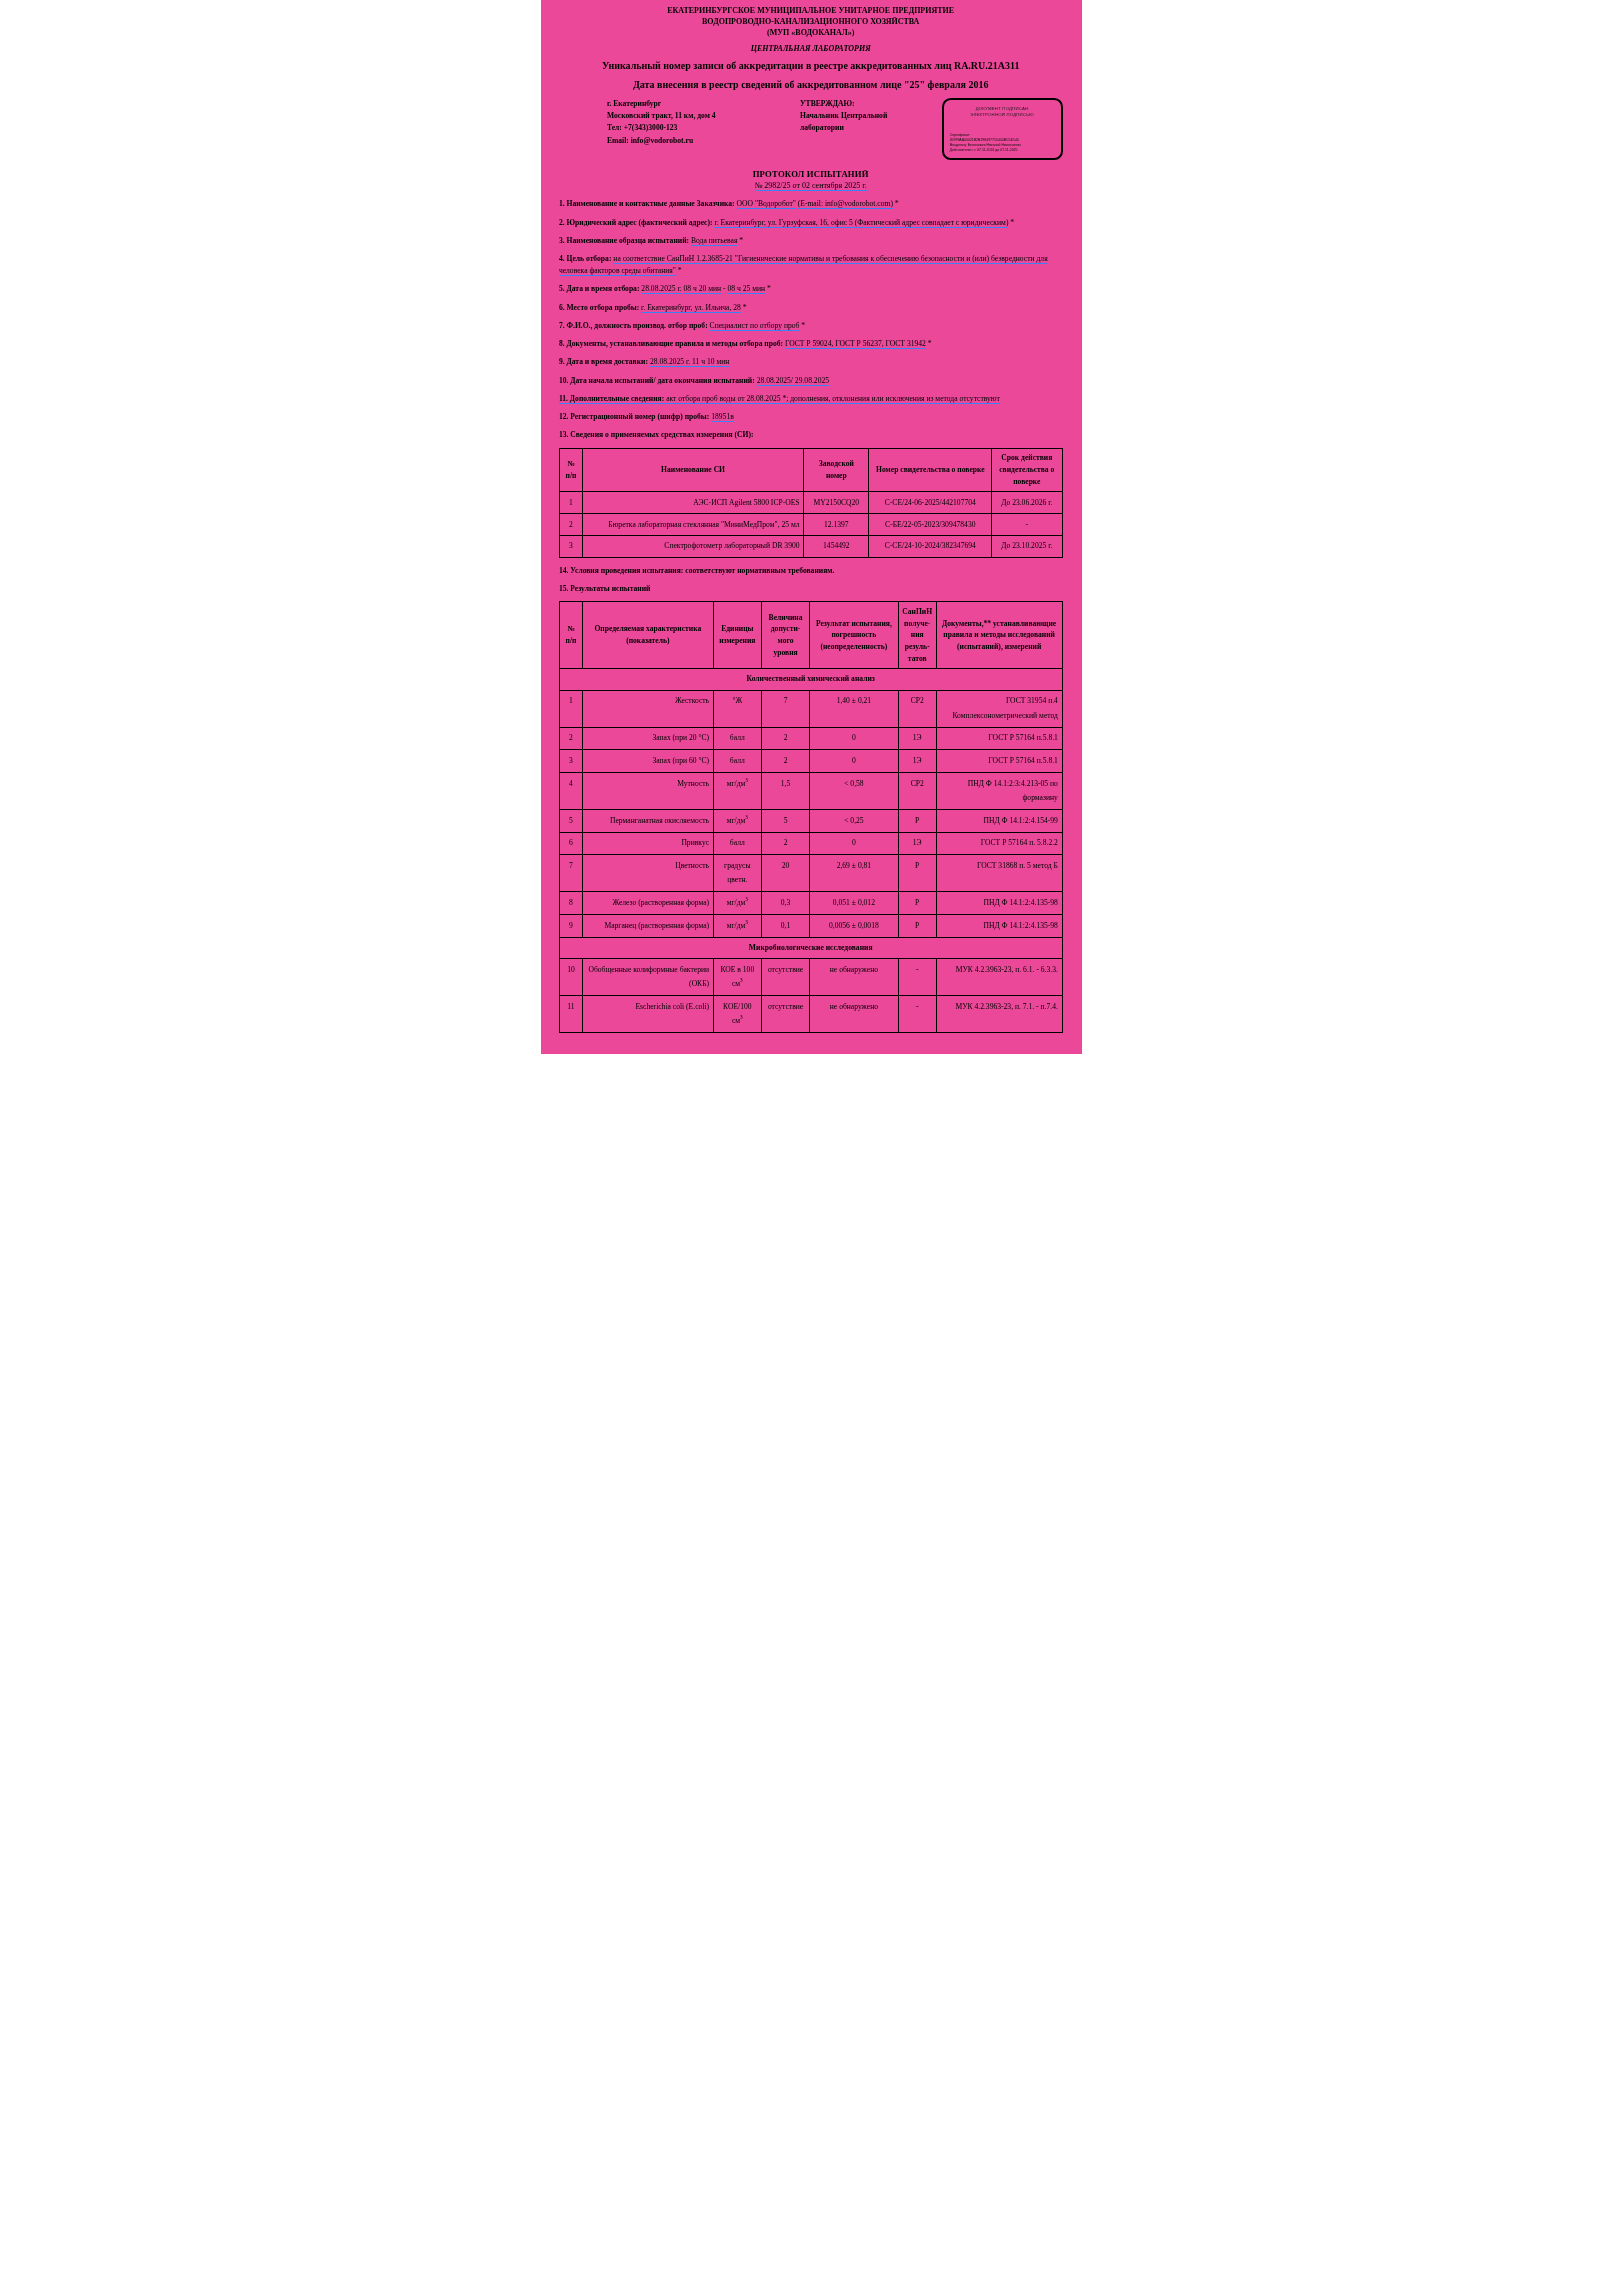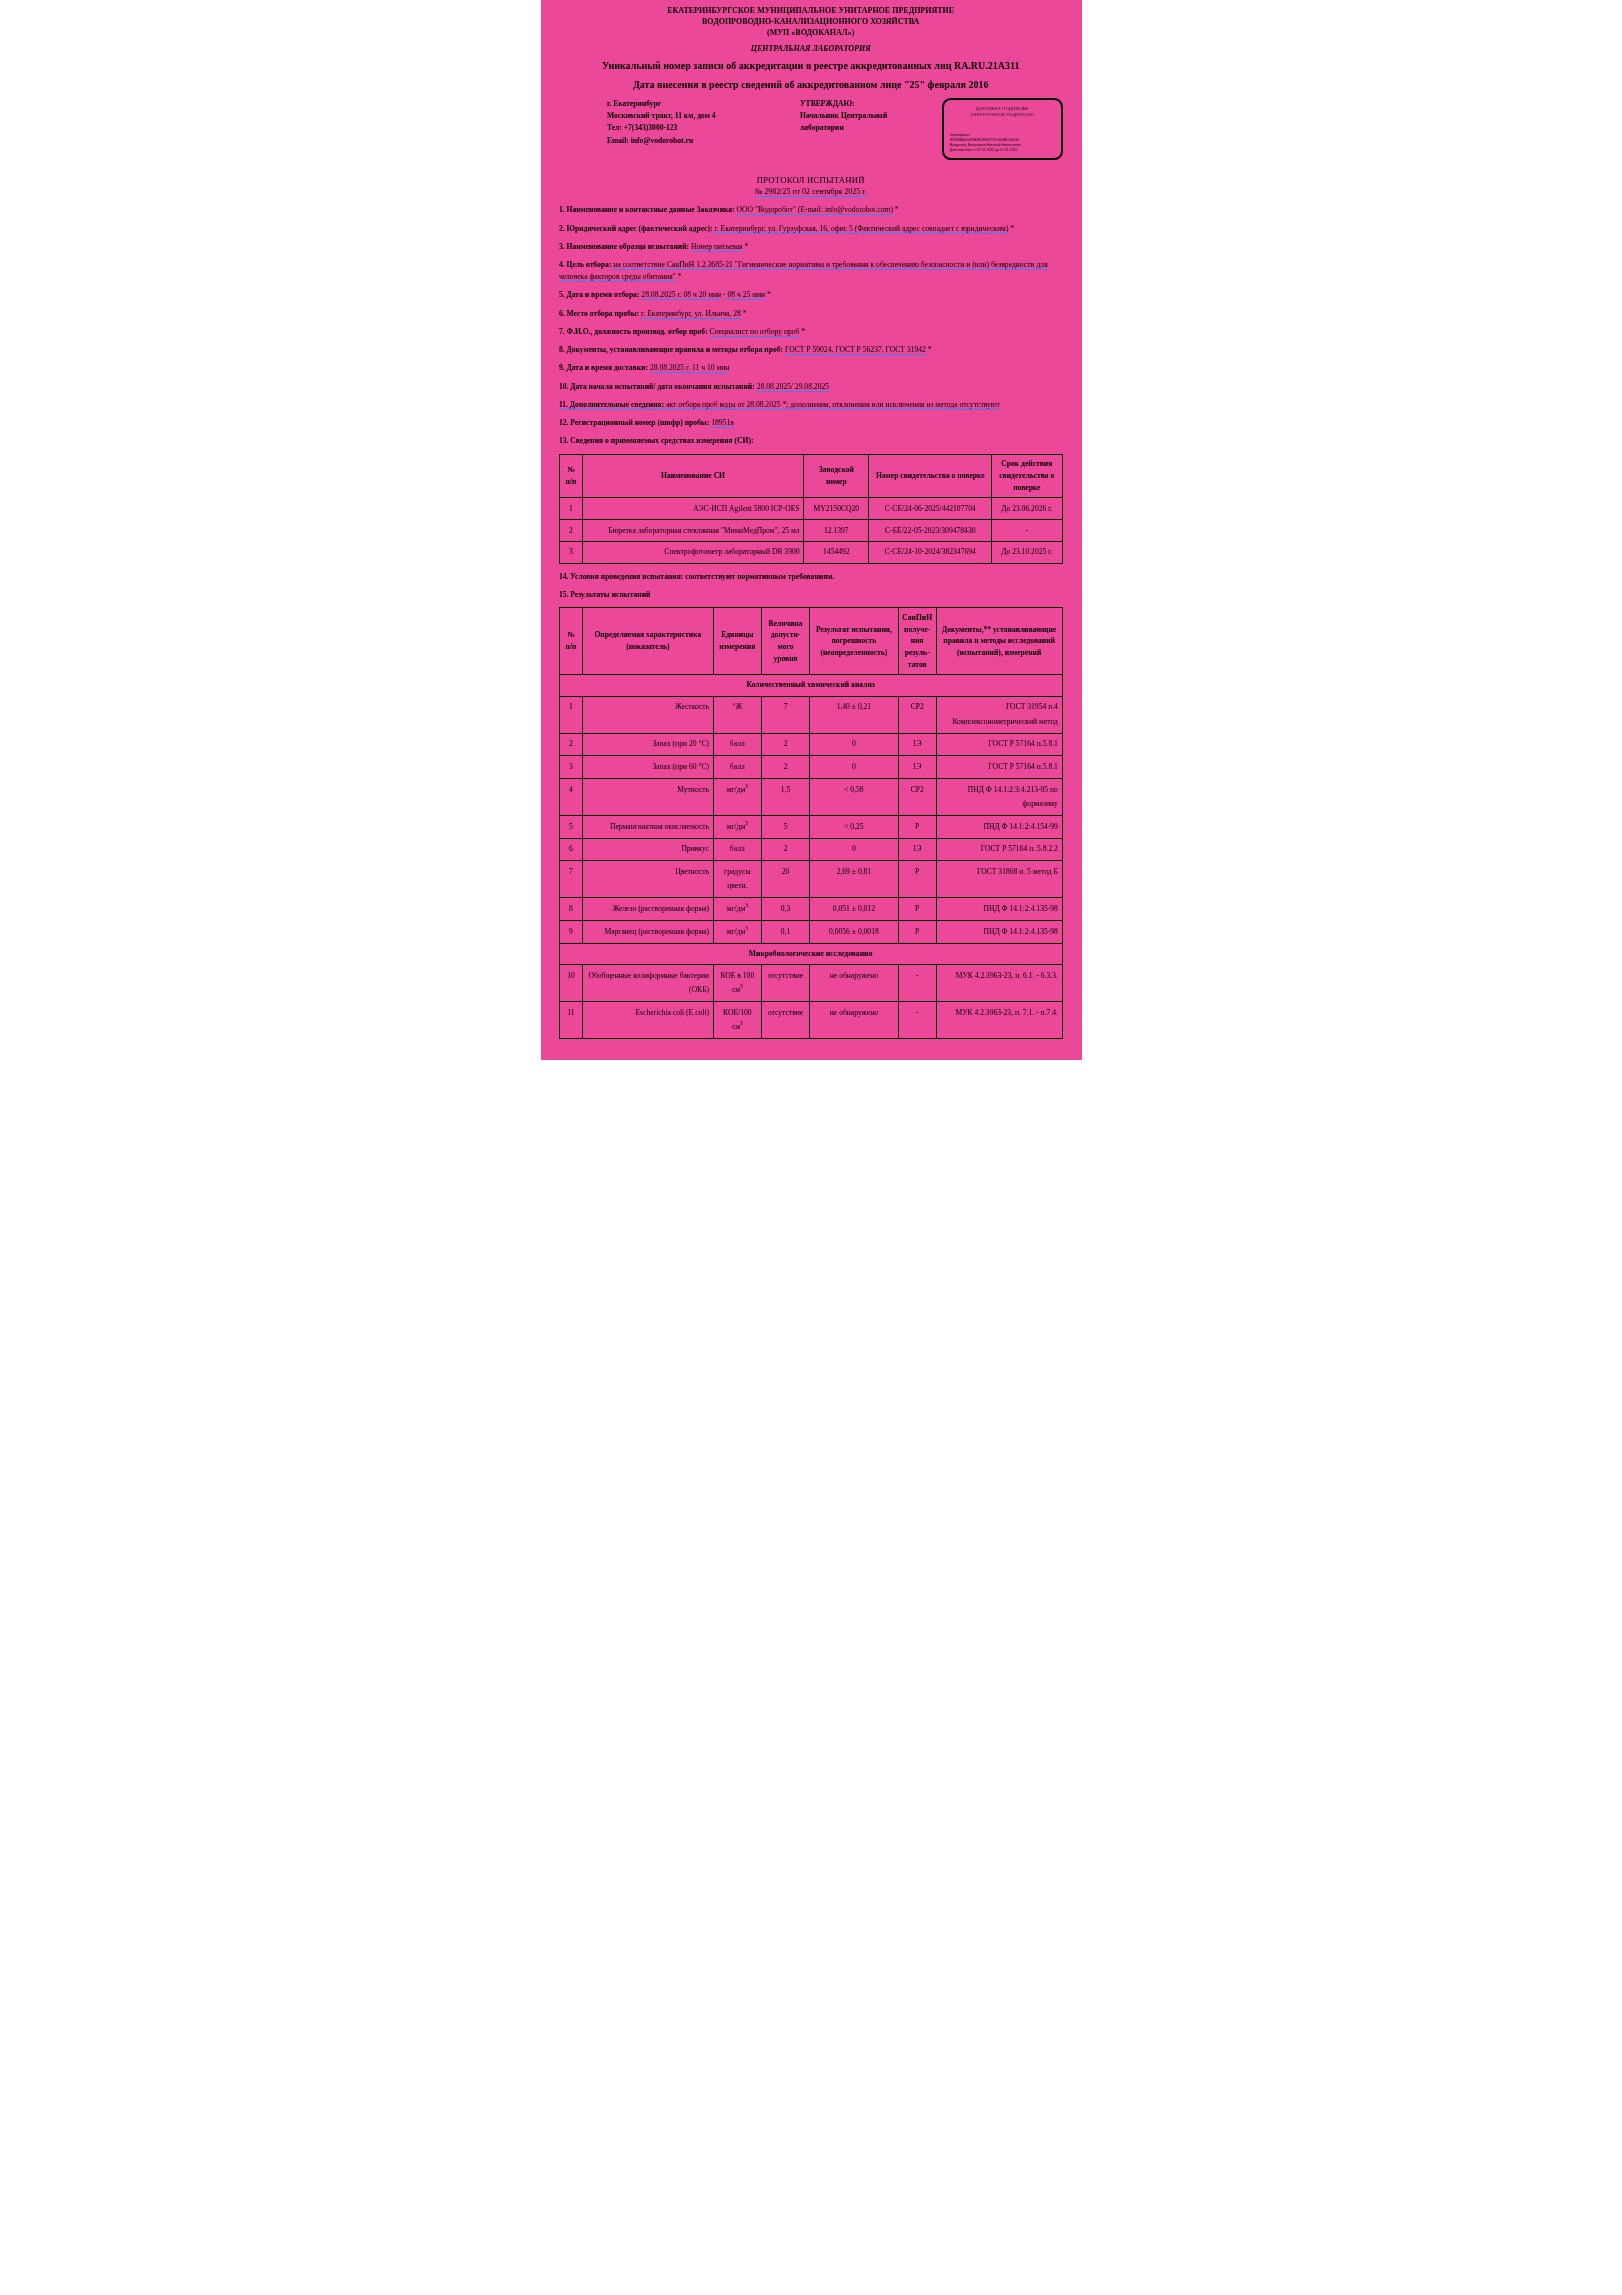--- a/index.html
+++ b/index.html
@@ -32,21 +32,21 @@
     border: 2.5px solid #000;
     border-radius: 8.7px;
     padding: 4.6px 6.1px 4.1px 6.1px;
     font-family: "Liberation Sans", "DejaVu Sans", sans-serif;
     display: flex; flex-direction: column; justify-content: space-between;
   }
   .stamp-title { text-align: center; font-size: 4.3px; line-height: 1.55; letter-spacing: 0.2px; color: #1a1a1a; margin-top: 1.5px; }
   .stamp-meta { font-size: 3.5px; line-height: 1.5; color: #111; }
 
   
-  .doc-title { text-align: center; font-weight: normal; font-size: 8.7px; margin-top: 15px; letter-spacing: 0.2px; }
+  .doc-title { text-align: center; font-weight: bold; font-size: 8.7px; margin-top: 9px; letter-spacing: 0.2px; }
   .doc-subtitle { text-align: center; font-size: 8px; margin-top: 2.5px; }
 
   
   .items { margin-top: 8.2px; }
   .item { margin: 0 0 6.1px 0; line-height: 1.6; }
   .b { font-weight: bold; }
   .u { border-bottom: 1px solid #3b82f6; padding-bottom: 0px; }
 
   
   table { border-collapse: collapse; width: 100%; margin-top: 4.1px; margin-bottom: 7.1px; }
@@ -103,21 +103,21 @@
       </div>
     </div>
   </div>
 
   <div class="doc-title">ПРОТОКОЛ ИСПЫТАНИЙ</div>
   <div class="doc-subtitle"><span class="u">№ 2982/25 от 02 сентября 2025 г.</span></div>
 
   <div class="items" id="items-main">
       <div class="item"><span class="b">1. Наименование и контактные данные Заказчика: </span><span class="u">ООО "Водоробот"</span><span> </span><span class="u">(E-mail: info@vodorobot.com)</span><span> *</span></div>
       <div class="item"><span class="b">2. Юридический адрес (фактический адрес): </span><span class="u">г. Екатеринбург, ул. Гурзуфская, 16, офис 5 (Фактический адрес совпадает с юридическим)</span><span> *</span></div>
-      <div class="item"><span class="b">3. Наименование образца испытаний: </span><span class="u">Номер питьевая</span><span> *</span></div>
+      <div class="item"><span class="b">3. Наименование образца испытаний: </span><span class="u">Вода питьевая</span><span> *</span></div>
       <div class="item"><span class="b">4. Цель отбора: </span><span class="u">на соответствие СанПиН 1.2.3685-21 "Гигиенические нормативы и требования к обеспечению безопасности и (или) безвредности для человека факторов среды обитания"</span><span> *</span></div>
       <div class="item"><span class="b">5. Дата и время отбора: </span><span class="u">28.08.2025 г.</span><span> </span><span class="u">08 ч 20 мин</span><span> - </span><span class="u">08 ч 25 мин</span><span> *</span></div>
       <div class="item"><span class="b">6. Место отбора пробы: </span><span class="u">г. Екатеринбург, ул. Ильича, 28</span><span> *</span></div>
       <div class="item"><span class="b">7. Ф.И.О., должность производ. отбор проб: </span><span class="u">Специалист по отбору проб</span><span> *</span></div>
       <div class="item"><span class="b">8. Документы, устанавливающие правила и методы отбора проб: </span><span class="u"> ГОСТ Р 59024, ГОСТ Р 56237, ГОСТ 31942</span><span> *</span></div>
       <div class="item"><span class="b">9. Дата  и время доставки: </span><span class="u">28.08.2025 г. 11 ч 10 мин</span></div>
       <div class="item"><span class="b">10. Дата начала испытаний/ дата окончания испытаний: </span><span class="u">28.08.2025/ 29.08.2025</span></div>
       <div class="item"><span class="b u">11. Дополнительные сведения: </span><span class="u">акт отбора проб воды от 28.08.2025 *; дополнения, отклонения или исключения из метода отсутствуют</span></div>
       <div class="item"><span class="b">12. Регистрационный номер (шифр) пробы: </span><span class="u">18951в</span></div>
       <div class="item"><span class="b">13. Сведения о применяемых средствах измерения (СИ):</span></div>

